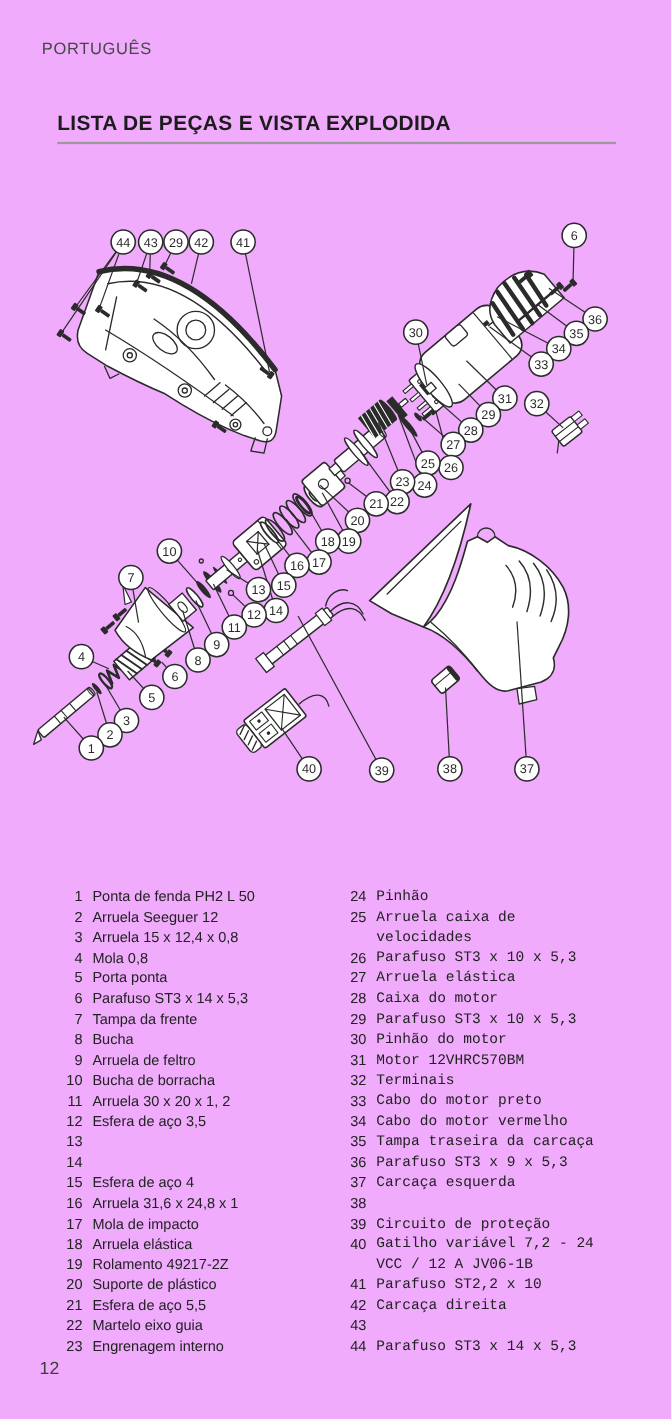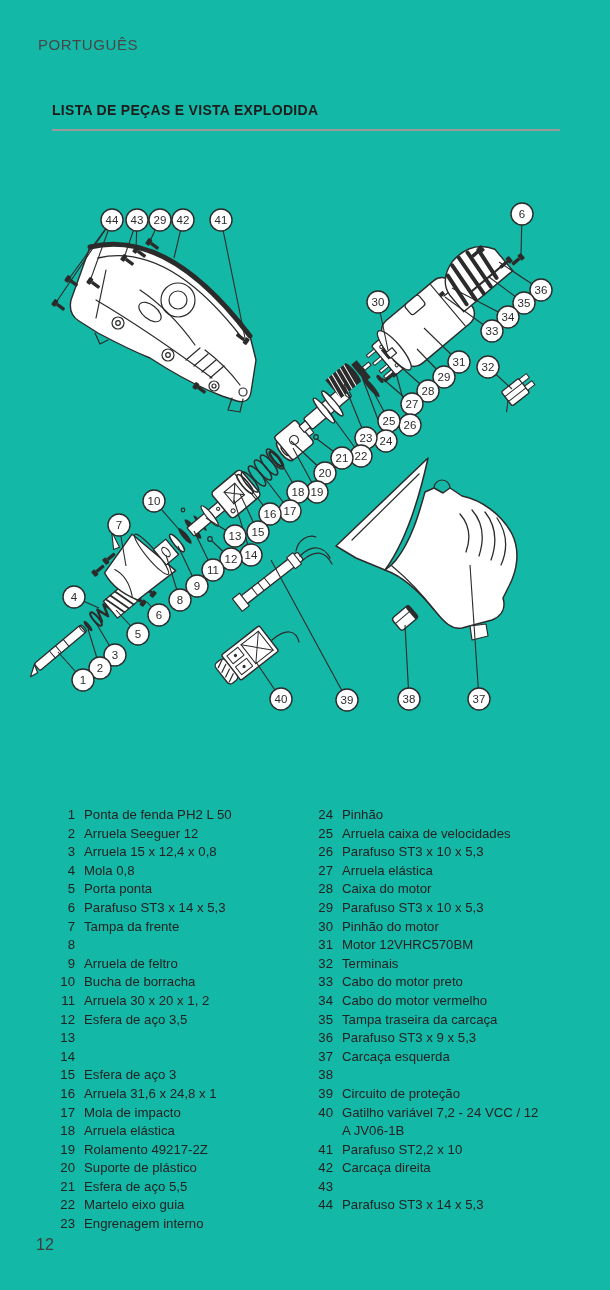--- a/index.html
+++ b/index.html
@@ -1,29 +1,29 @@
 <!DOCTYPE html>
 <html><head>
 <meta charset="utf-8">
 <style>
   html,body{margin:0;padding:0;background:#e8e8e8;}
-  #page{position:relative;width:610px;height:1290px;background:#14b8a6;overflow:hidden;
+  #page{position:relative;width:610px;height:1290px;background:#f0abfc;overflow:hidden;
         font-family:"Liberation Sans",sans-serif;color:#1f1f1f;}
   .lang{position:absolute;left:38px;top:36px;font-size:15px;letter-spacing:.6px;color:#474747;}
-  .title{position:absolute;left:52px;top:102px;font-size:14px;font-weight:700;letter-spacing:.3px;color:#1c1c1c;}
+  .title{position:absolute;left:52px;top:102px;font-size:19px;font-weight:700;letter-spacing:.3px;color:#1c1c1c;}
   .rule{position:absolute;left:52px;top:129px;width:508px;height:2px;background:#9a9a9a;}
   #diagram{position:absolute;left:0;top:0;}
   .plist{position:absolute;font-size:13.2px;line-height:18.6px;color:#222;}
   #plist-left{left:54px;top:806px;width:256px;}
   #plist-right{left:312px;top:806px;width:236px;}
   .prow{display:flex;align-items:flex-start;}
   .pnum{width:21px;text-align:right;flex:0 0 21px;}
   .pname{margin-left:9px;}
   #plist-left .pname{width:226px;}
-  #plist-right .pname{width:200px;}
+  #plist-right .pname{width:200px;font-family:Liberation Mono, monospace;}
   .pageno{position:absolute;left:36px;top:1236px;font-size:16px;color:#3d3d3d;}
   svg .ln{stroke:#2b2b2b;fill:none;stroke-linecap:round;stroke-linejoin:round;}
   svg .fw{fill:#ffffff;stroke:#2b2b2b;stroke-linejoin:round;}
   svg .fd{fill:#2b2b2b;stroke:none;}
 </style>
 </head>
 <body>
 
 <div id="page">
 
@@ -557,20 +557,21 @@
       <div class="prow">
         <div class="pnum">6</div>
         <div class="pname">Parafuso ST3 x 14 x 5,3</div>
       </div>
       <div class="prow">
         <div class="pnum">7</div>
         <div class="pname">Tampa da frente</div>
       </div>
       <div class="prow">
         <div class="pnum">8</div>
+        <div class="pname">Bucha</div>
       </div>
       <div class="prow">
         <div class="pnum">9</div>
         <div class="pname">Arruela de feltro</div>
       </div>
       <div class="prow">
         <div class="pnum">10</div>
         <div class="pname">Bucha de borracha</div>
       </div>
       <div class="prow">
@@ -582,21 +583,21 @@
         <div class="pname">Esfera de aço 3,5</div>
       </div>
       <div class="prow">
         <div class="pnum">13</div>
       </div>
       <div class="prow">
         <div class="pnum">14</div>
       </div>
       <div class="prow">
         <div class="pnum">15</div>
-        <div class="pname">Esfera de aço 3</div>
+        <div class="pname">Esfera de aço 4</div>
       </div>
       <div class="prow">
         <div class="pnum">16</div>
         <div class="pname">Arruela 31,6 x 24,8 x 1</div>
       </div>
       <div class="prow">
         <div class="pnum">17</div>
         <div class="pname">Mola de impacto</div>
       </div>
       <div class="prow">

